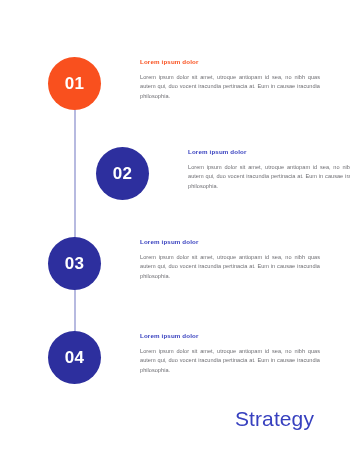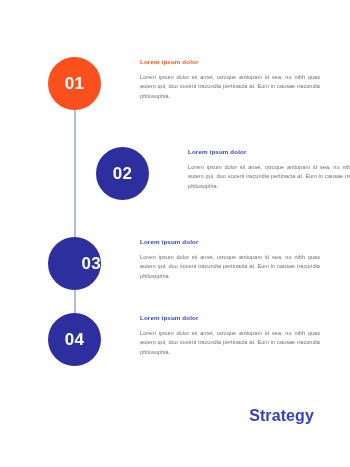--- a/index.html
+++ b/index.html
@@ -41,21 +41,21 @@
     position: absolute;
     left: 0;
     width: 305px;
     height: 90px;
     z-index: 2;
   }
 
   .step-1 { top: 57px; }
   .step-2 { top: 147px; margin-left: 48px; }
   .step-3 { top: 237px; }
-  .step-4 { top: 313px; padding-left: 8px; }
+  .step-4 { top: 331px; padding-left: 8px; }
 
   .bubble {
     position: absolute;
     left: 48px;
     top: 0;
     width: 53px;
     height: 53px;
     border-radius: 50%;
     display: flex;
     align-items: center;
@@ -93,22 +93,22 @@
     color: #6f6f74;
     text-align: justify;
     letter-spacing: 0.02px;
   }
 
   
   .footer-title {
     position: absolute;
     right: 36px;
     top: 407px;
-    font-size: 16px;
-    font-weight: bold;
+    font-size: 21px;
+    font-weight: normal;
     color: #3740bf;
     letter-spacing: 0.1px;
     z-index: 3;
   }
 </style>
 </head>
 <body>
 
 <div id="slide" style="background: rgb(255, 255, 255);">
 
@@ -128,21 +128,21 @@
     <div class="bubble" style="background: rgb(45, 47, 158);">
       <span class="bubble-number">02</span>
     </div>
     <div class="step-body">
       <div class="step-heading" style="color: rgb(55, 64, 191);">Lorem ipsum dolor</div>
       <div class="step-text" style="color: rgb(111, 111, 116);">Lorem ipsum dolor sit amet, utroque antiopam id sea, no nibh quas autem qui, duo vocent iracundia pertinacia at. Eum in causae iracundia philosophia.</div>
     </div>
   </div>
 
   <div class="step step-3">
-    <div class="bubble" style="background: rgb(45, 47, 158); justify-content: flex-end;">
+    <div class="bubble" style="background: rgb(45, 47, 158);">
       <span class="bubble-number">03</span>
     </div>
     <div class="step-body">
       <div class="step-heading" style="color: rgb(55, 64, 191);">Lorem ipsum dolor</div>
       <div class="step-text" style="color: rgb(111, 111, 116);">Lorem ipsum dolor sit amet, utroque antiopam id sea, no nibh quas autem qui, duo vocent iracundia pertinacia at. Eum in causae iracundia philosophia.</div>
     </div>
   </div>
 
   <div class="step step-4">
     <div class="bubble" style="background: rgb(45, 47, 158);">

